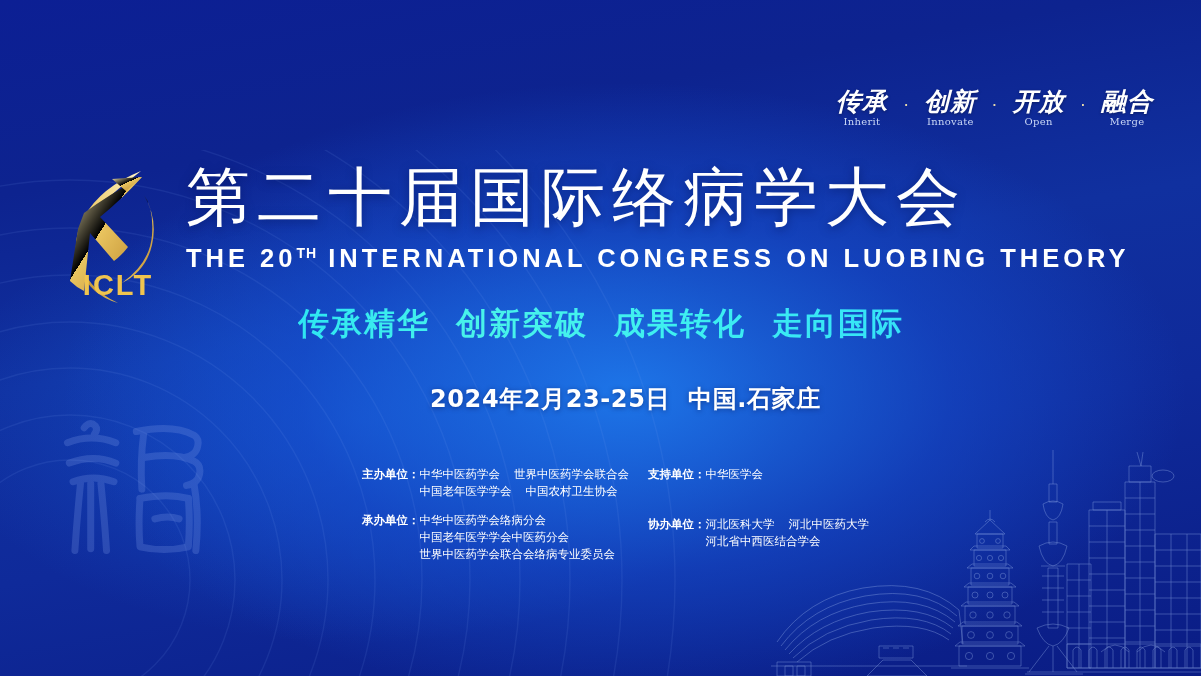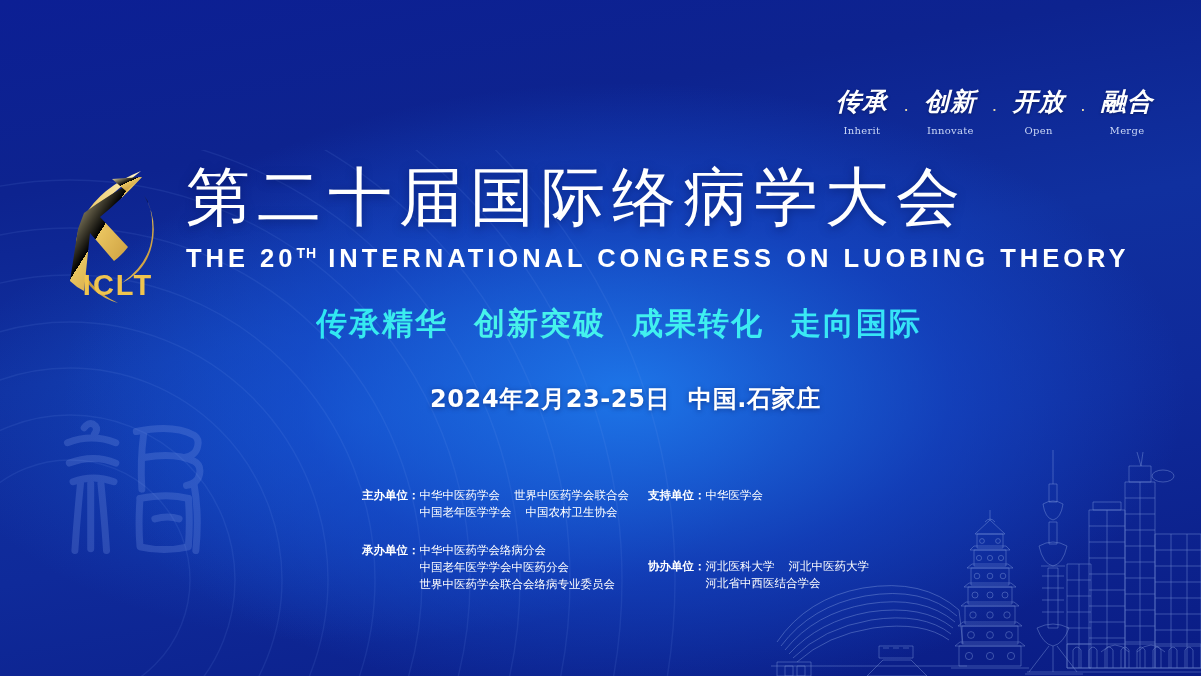--- a/index.html
+++ b/index.html
@@ -29,60 +29,60 @@
 
   
   .calli{position:absolute;right:34px;top:88px;text-align:center;}
   .calli-row{display:flex;align-items:flex-end;gap:0;}
   .calli-word{display:flex;flex-direction:column;align-items:center;width:80px;text-align:right;}
   .calli-cn{font-family:"DejaVu Serif","Liberation Serif",serif;
             font-size:25px;font-weight:700;color:#ffffff;font-style:italic;
             letter-spacing:1px;line-height:1.1;
             text-shadow:0 1px 3px rgba(0,0,0,.35);}
   .calli-en{font-family:"DejaVu Serif","Liberation Serif",serif;
-            font-size:10px;color:#c9d6f5;margin-top:9px;letter-spacing:.3px;}
+            font-size:10px;color:#c9d6f5;margin-top:0;letter-spacing:.3px;}
   .calli-dot{color:#e8d9a8;font-size:19px;padding:0 1px 6px;align-self:center;}
 
   
   .logo{position:absolute;left:48px;top:155px;width:140px;height:150px;}
   .logo svg{display:block;width:100%;height:100%;}
 
   
   .titleblock{position:absolute;left:186px;top:160px;width:870px;}
   .title-cn{font-family:"DejaVu Sans","Liberation Sans",sans-serif;
             font-size:64px;font-weight:400;color:#ffffff;letter-spacing:7px;
             line-height:1.18;white-space:nowrap;
             text-shadow:0 2px 10px rgba(0,20,90,.55);}
   .title-en{margin-top:8px;font-size:25.5px;font-weight:700;color:#ffffff;
             letter-spacing:4.0px;white-space:nowrap;
             font-family:"Liberation Sans","DejaVu Sans",sans-serif;}
   .title-en sup{font-size:14px;vertical-align:super;letter-spacing:1px;}
 
   
-  .tagline{position:absolute;left:316px;top:303px;font-size:31px;font-weight:700;
+  .tagline{position:absolute;left:298px;top:303px;font-size:31px;font-weight:700;
            letter-spacing:2px;white-space:nowrap;
            font-family:"DejaVu Sans","Liberation Sans",sans-serif;
            background:linear-gradient(100deg,#2de6f2 0%,#49f3ea 30%,#3ef0f0 62%,#35e2f8 100%);
            -webkit-background-clip:text;background-clip:text;color:transparent;
            -webkit-text-fill-color:transparent;}
   .tagline span{margin-right:26px;}
   .tagline span:last-child{margin-right:0;}
 
   
   .dateline{position:absolute;left:430px;top:383px;font-size:24px;font-weight:700;
             color:#ffffff;letter-spacing:.6px;white-space:nowrap;
             font-family:"DejaVu Sans","Liberation Sans",sans-serif;
             text-shadow:0 1px 5px rgba(0,15,80,.5);}
   .dateline .city{margin-left:18px;}
 
   
   .credits{position:absolute;left:362px;top:466px;display:flex;gap:0;}
   .col-left{width:286px;}
   .col-right{width:300px;}
-  .cblock{display:flex;margin-bottom:12px;margin-top:21px;}
+  .cblock{display:flex;margin-bottom:12px;}
   .cblock:last-child{margin-bottom:0;}
   .clabel{font-size:11.5px;font-weight:700;color:#ffffff;white-space:nowrap;
           line-height:17px;flex:0 0 auto;
           font-family:"DejaVu Sans","Liberation Sans",sans-serif;}
   .clines{font-size:11.5px;color:#ffffff;line-height:17px;
           font-family:Liberation Serif, serif;}
   .cline{white-space:nowrap;}
   .cline .seg{margin-right:14px;}
   .cline .seg:last-child{margin-right:0;}
   .spacer-row{height:21px;}

